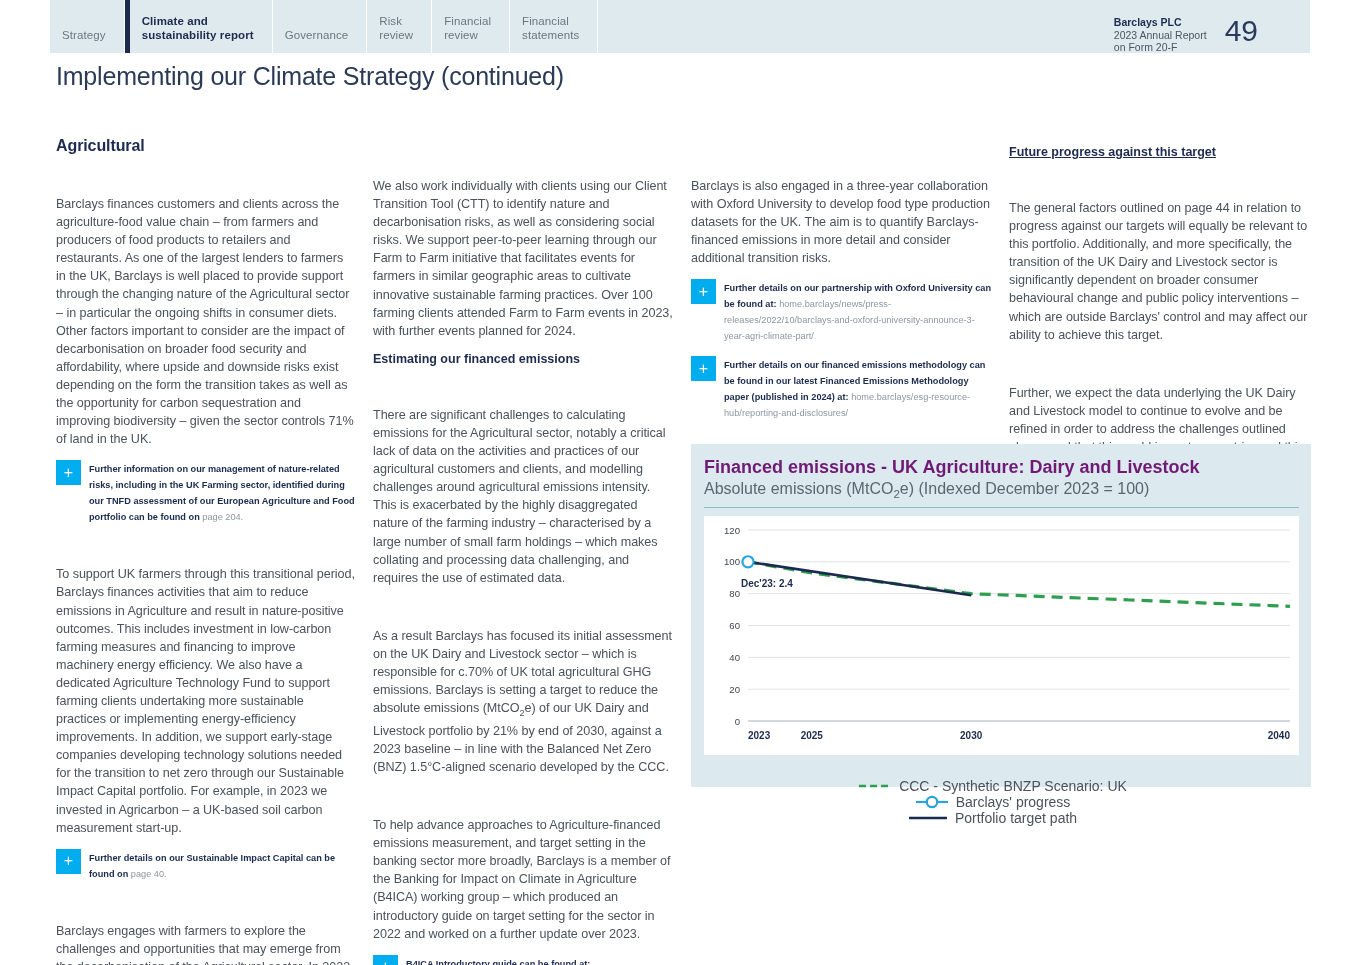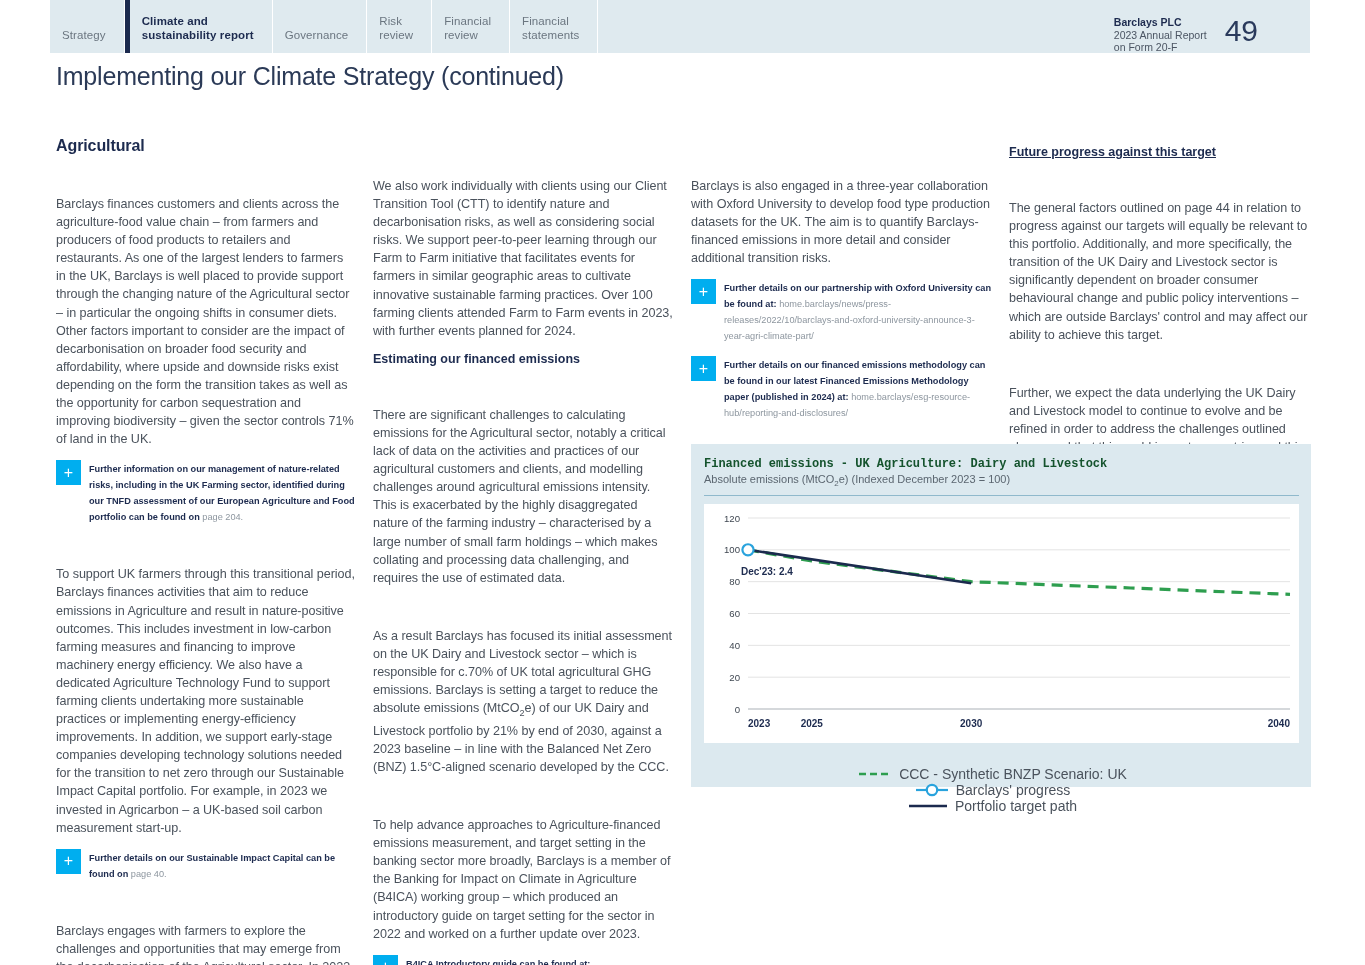--- a/index.html
+++ b/index.html
@@ -97,22 +97,22 @@
   }
   .callout-txt .lt { font-weight: normal; color: #8d969f; }
 
   
   .chart-panel {
     position: absolute; left: 691px; top: 444px;
     width: 620px; height: 343px;
     background: #dce9ef;
     padding: 13px 12px 10px 13px;
   }
-  .chart-title { font-size: 12px; font-weight: bold; color: #14532d; font-family: Liberation Mono, monospace; }
-  .chart-sub { font-size: 11px; color: #5b6670; margin-top: 2px; }
+  .chart-title { font-size: 18px; font-weight: bold; color: #701a75; }
+  .chart-sub { font-size: 16px; color: #5b6670; margin-top: 2px; }
   .chart-rule { height: 1px; background: #8fb9cc; margin: 7px 0 0 0; }
   .plot-wrap {
     position: relative; margin-top: 8px;
     width: 595px; height: 239px; background: #ffffff;
   }
   .plot-svg { display: block; }
   .legend {
     display: flex; align-items: center; gap: 0px;
     margin-top: 23px; padding-left: 8px;
     font-size: 14px; color: #4a525c; flex-direction: column;

